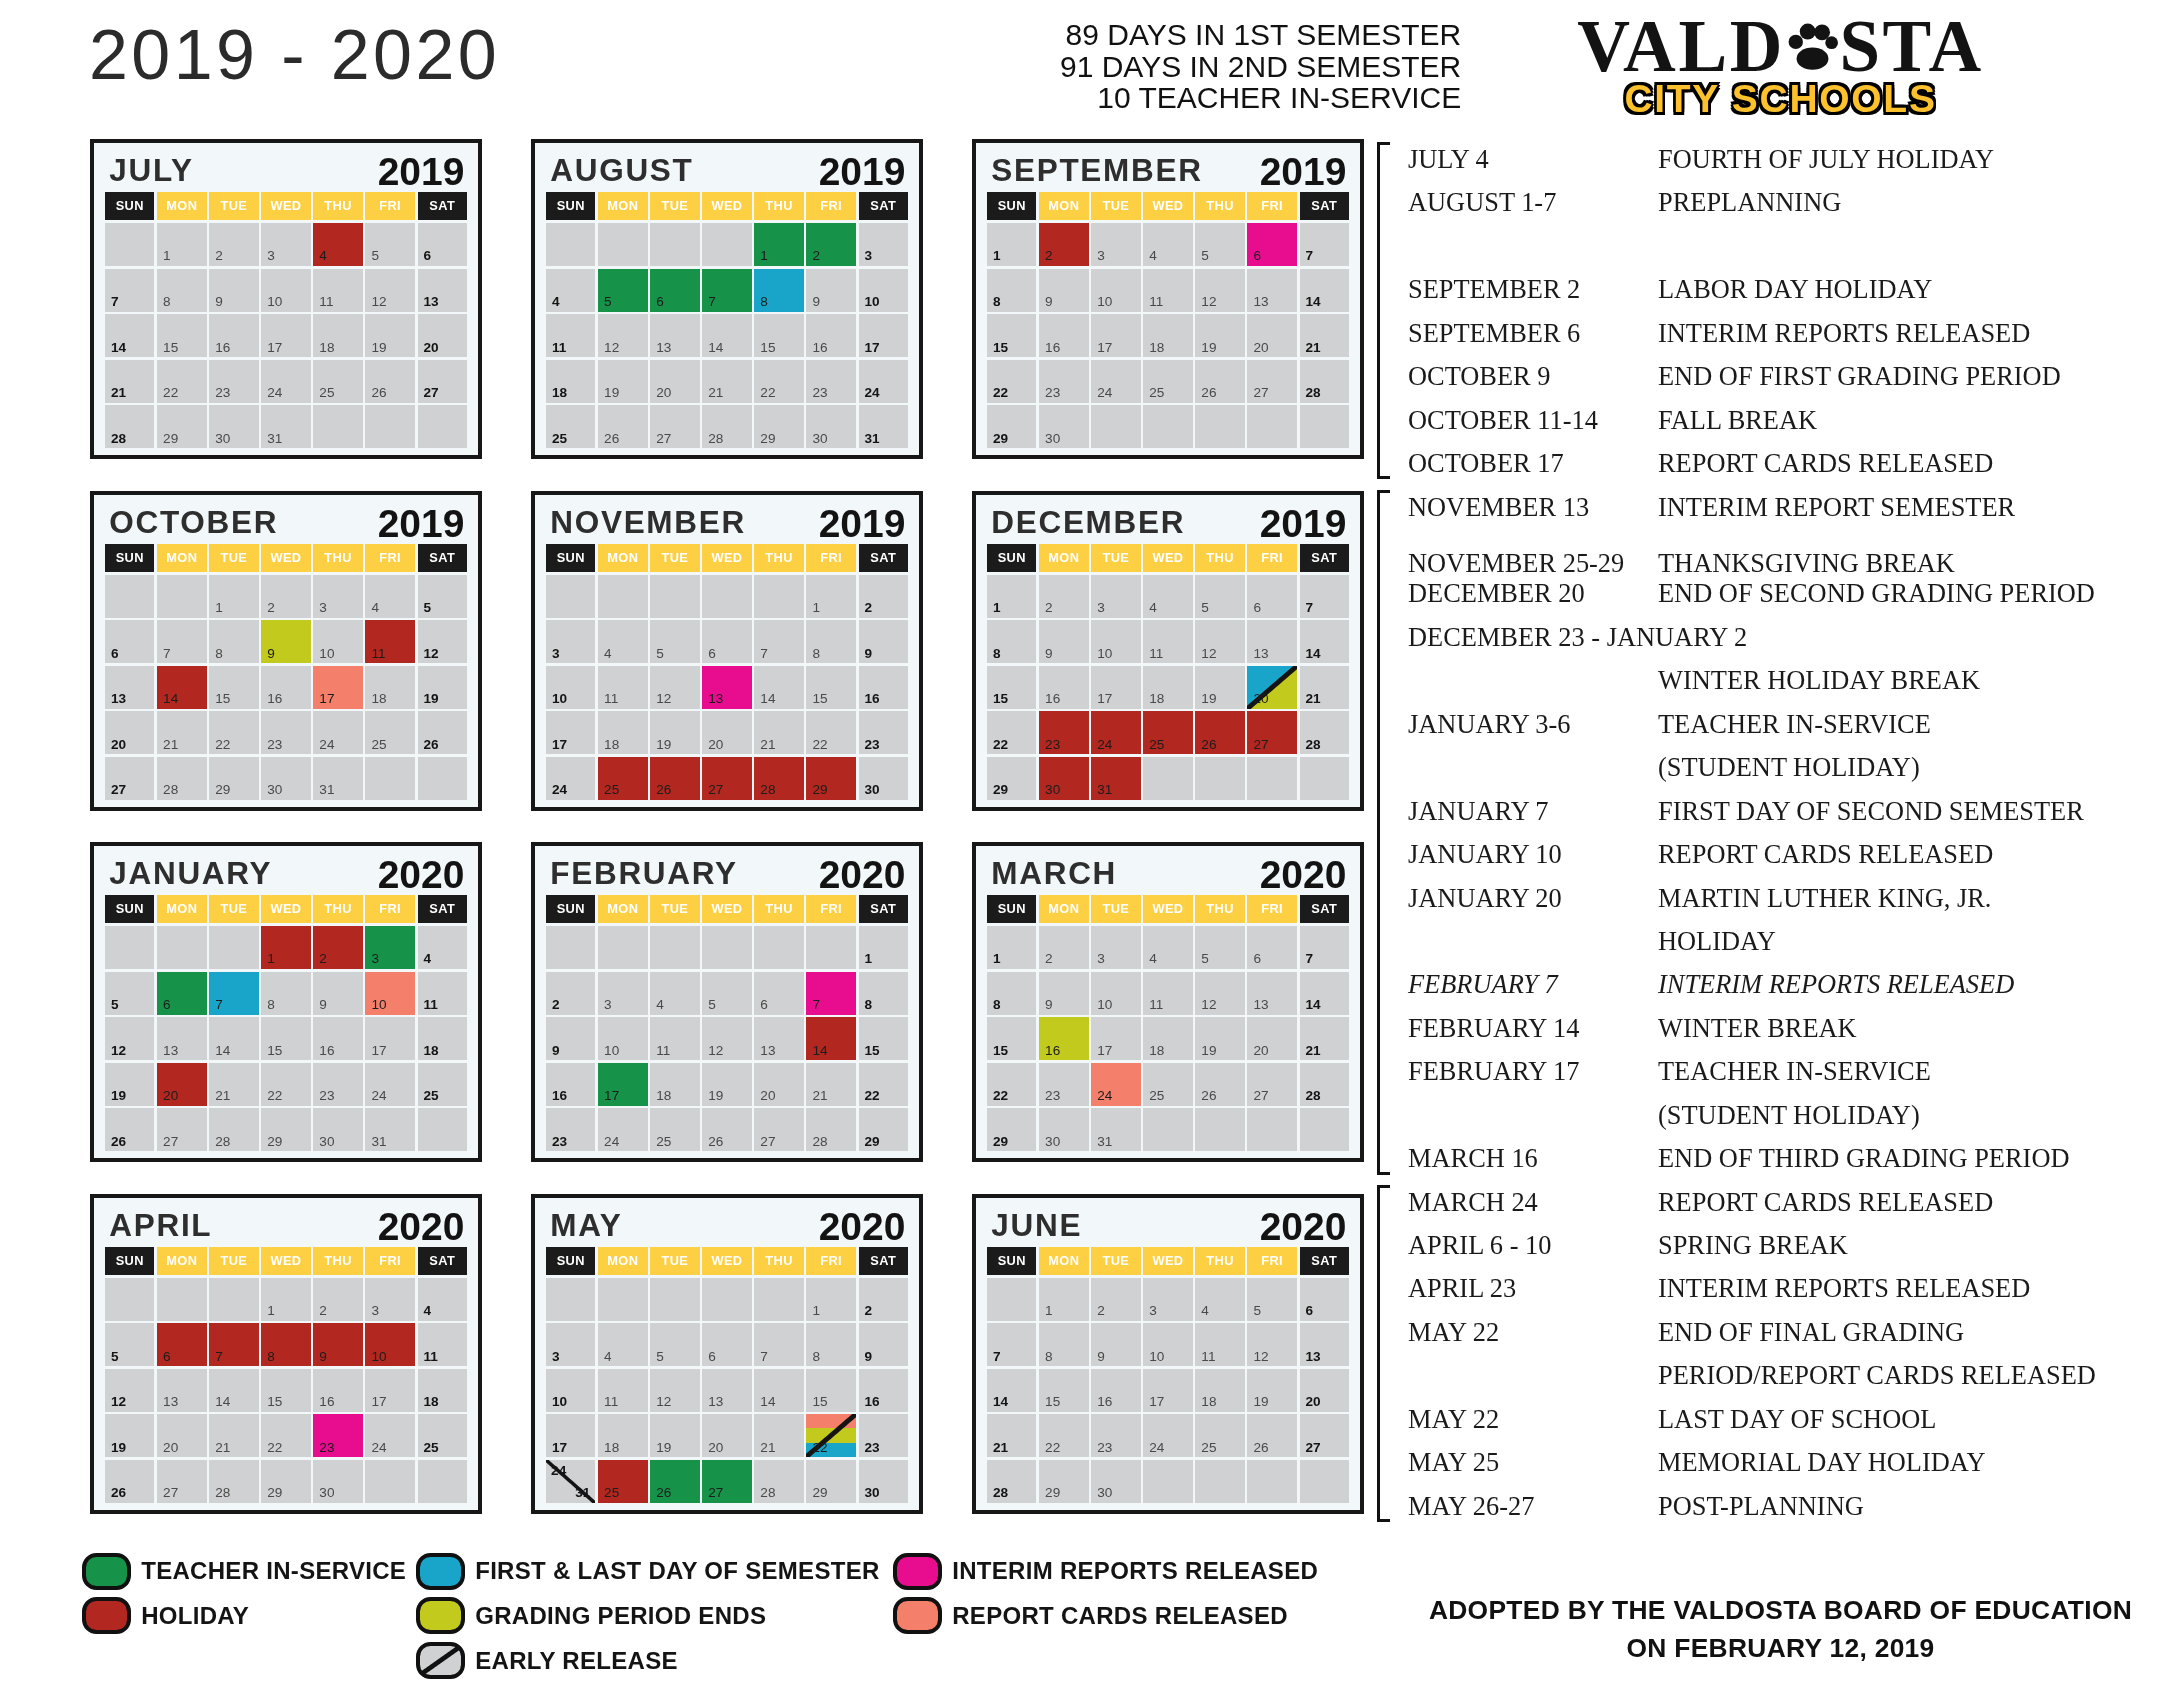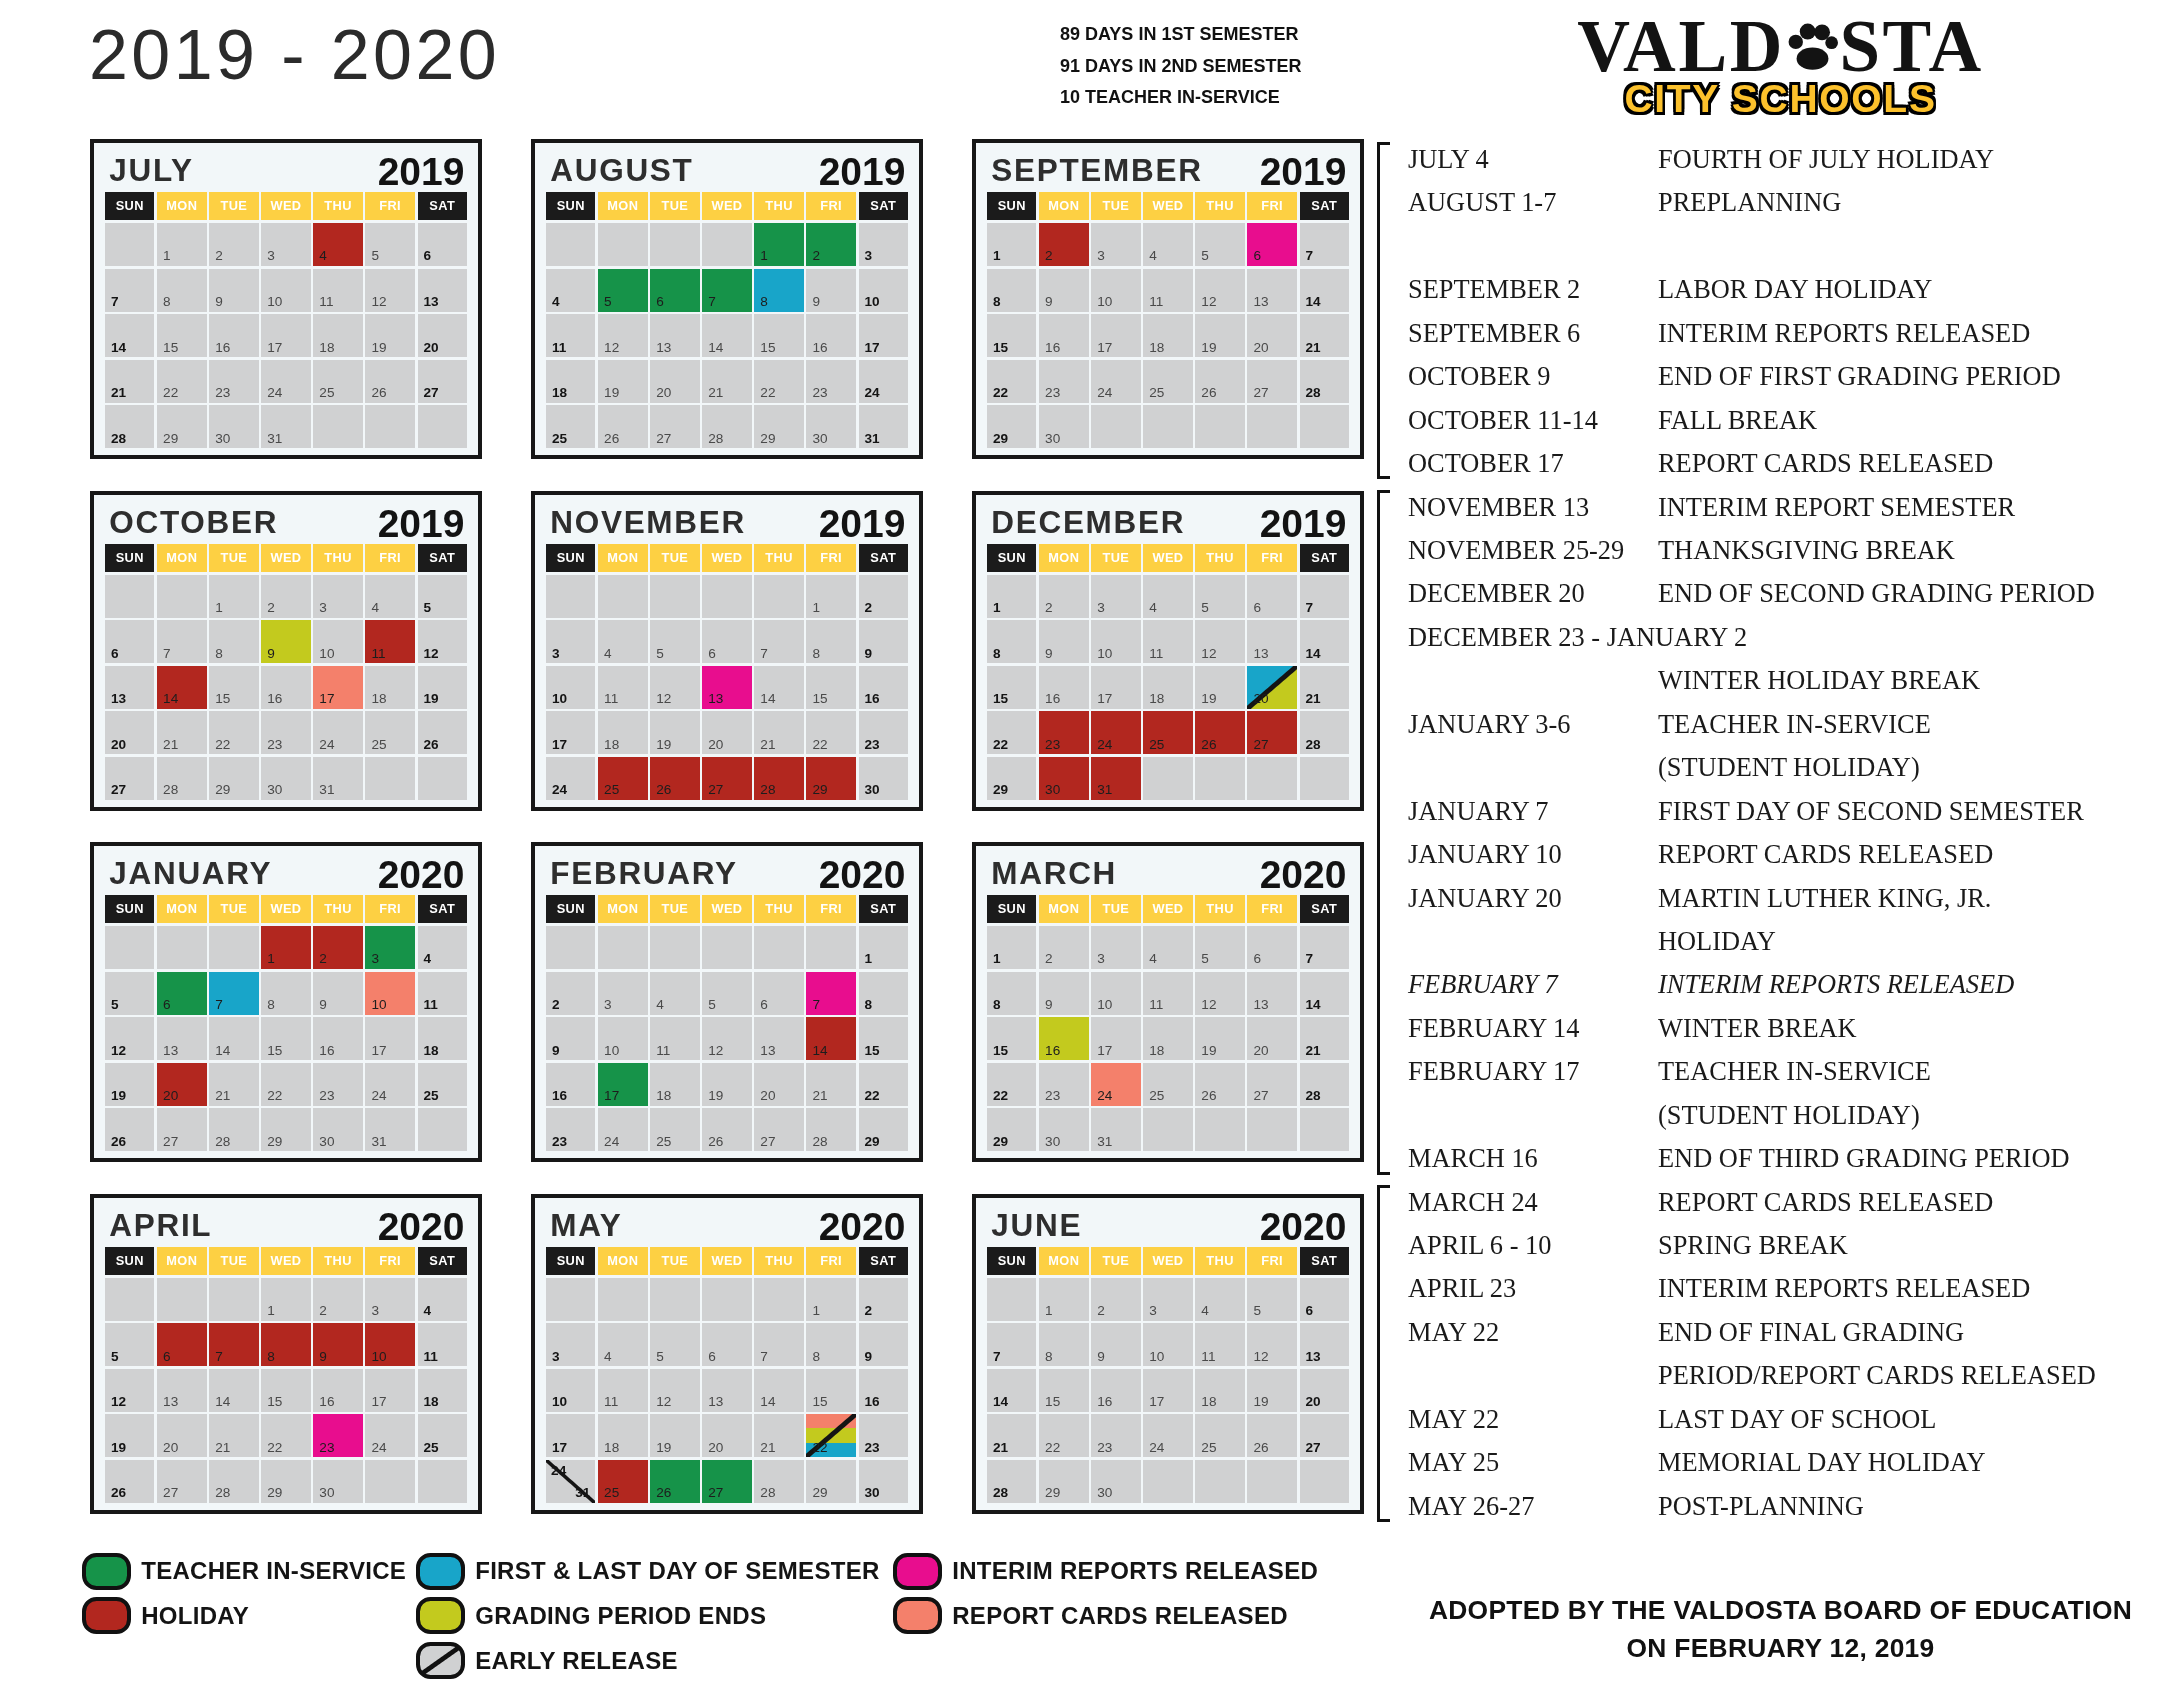--- a/index.html
+++ b/index.html
@@ -1,20 +1,20 @@
 <!DOCTYPE html>
 <html style="--holiday: #b2271f; --inservice: #169349; --semester: #18a5c9; --grading: #c3ca1e; --interim: #e80d8e; --reportcards: #f4806b; --cell: #d0d1d2; --header_yellow: #fdd043; --header_dark: #1b1b1b;font-size:13.6px"><head>
 <meta charset="utf-8">
 <style>
   html,body{margin:0;padding:0;background:#ffffff;}
   .canvas{position:relative;width:2181px;height:1685px;background:#fff;font-family:"Liberation Sans",sans-serif;overflow:hidden;}
 
   
   .page-title{position:absolute;left:89px;top:15.3px;font-size:70px;font-weight:400;letter-spacing:3.4px;color:#2b2b2b;}
-  .stats{position:absolute;left:1060px;top:19px;font-size:18px;font-weight:700;line-height:31.5px;color:#111;}
+  .stats{position:absolute;left:1060px;top:19px;font-size:30px;font-weight:400;line-height:31.5px;color:#111;text-align:right;}
   .logo{position:absolute;left:1525px;top:8.5px;width:511px;text-align:center;}
   .logo-name{font-family:"Liberation Serif",serif;font-weight:700;font-size:73px;letter-spacing:2.6px;color:#131313;line-height:75px;white-space:nowrap;}
   .paw{display:inline-block;width:51px;height:51px;vertical-align:-2.6px;margin:0 1.7px;}
   .paw svg{width:100%;height:100%;fill:#131313;}
   .logo-sub{margin-top:-6.8px;font-size:39px;font-weight:700;letter-spacing:1.7px;color:#fcc12c;
     text-shadow:-2.6px -2.6px 0 #000,2.6px -2.6px 0 #000,-2.6px 2.6px 0 #000,2.6px 2.6px 0 #000,0 -2.6px 0 #000,0 2.6px 0 #000,-2.6px 0 0 #000,2.6px 0 0 #000;}
 
   
   #months{position:absolute;left:90px;top:139px;display:grid;grid-template-columns:repeat(3,392px);column-gap:49px;row-gap:31.5px;}
   .month-box{box-sizing:border-box;width:392px;height:320px;background:#f2f7f9;border:4.3px solid #171717;}
@@ -1479,21 +1479,21 @@
         <span class="ev-desc">FALL BREAK</span>
       </div>
       <div class="ev-row" style="top: 304px;">
         <span class="ev-date">OCTOBER 17</span>
         <span class="ev-desc">REPORT CARDS RELEASED</span>
       </div>
       <div class="ev-row" style="top: 348px;">
         <span class="ev-date">NOVEMBER 13</span>
         <span class="ev-desc">INTERIM REPORT SEMESTER</span>
       </div>
-      <div class="ev-row" style="top: 391px; text-decoration: underline;">
+      <div class="ev-row" style="top: 404px; text-decoration: underline;">
         <span class="ev-date">NOVEMBER 25-29</span>
         <span class="ev-desc">THANKSGIVING BREAK</span>
       </div>
       <div class="ev-row" style="top: 434px;">
         <span class="ev-date">DECEMBER 20</span>
         <span class="ev-desc">END OF SECOND GRADING PERIOD</span>
       </div>
       <div class="ev-row" style="top: 478px;">
         <span class="ev-date">DECEMBER 23 - JANUARY 2</span>
         <span class="ev-desc"></span>

